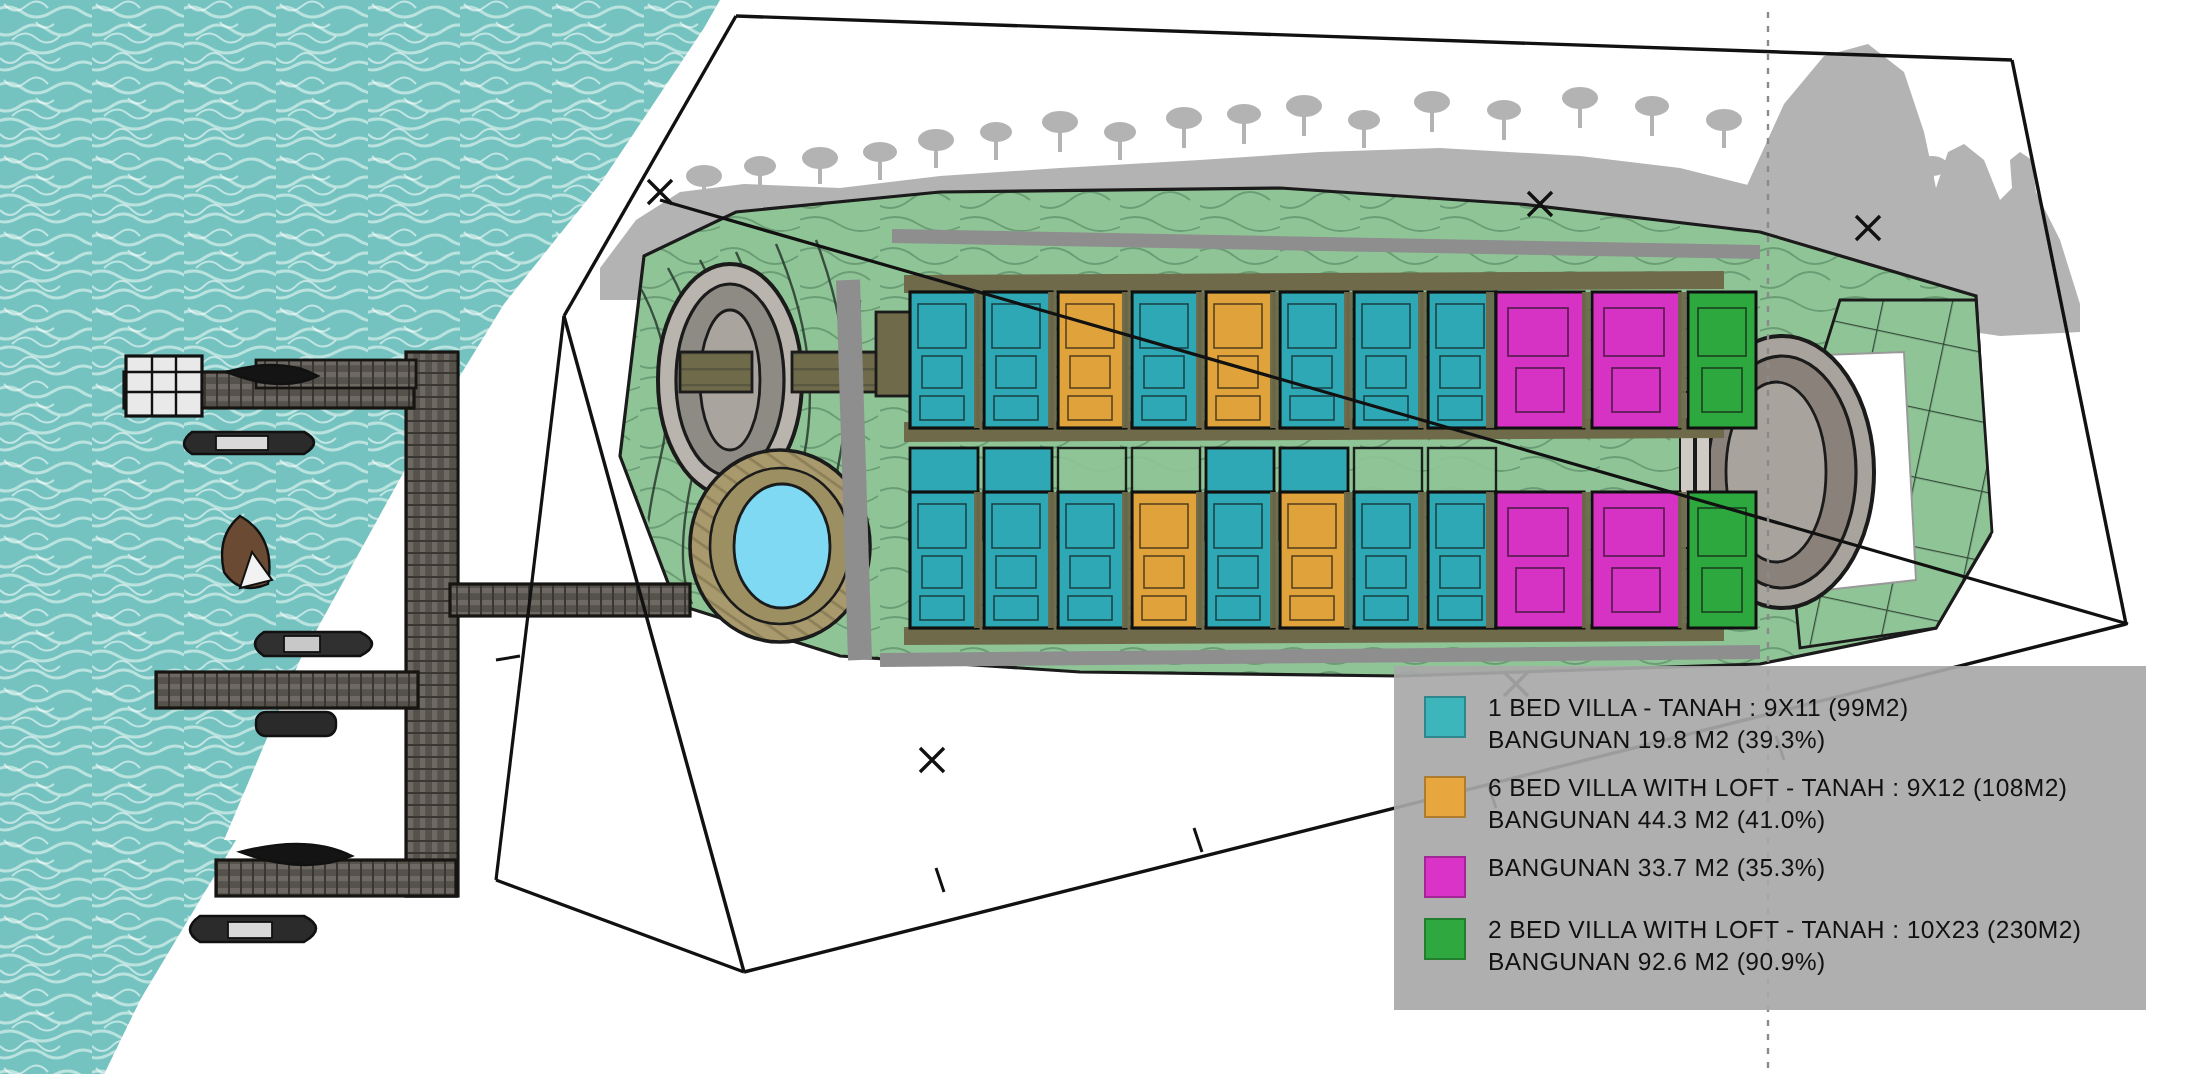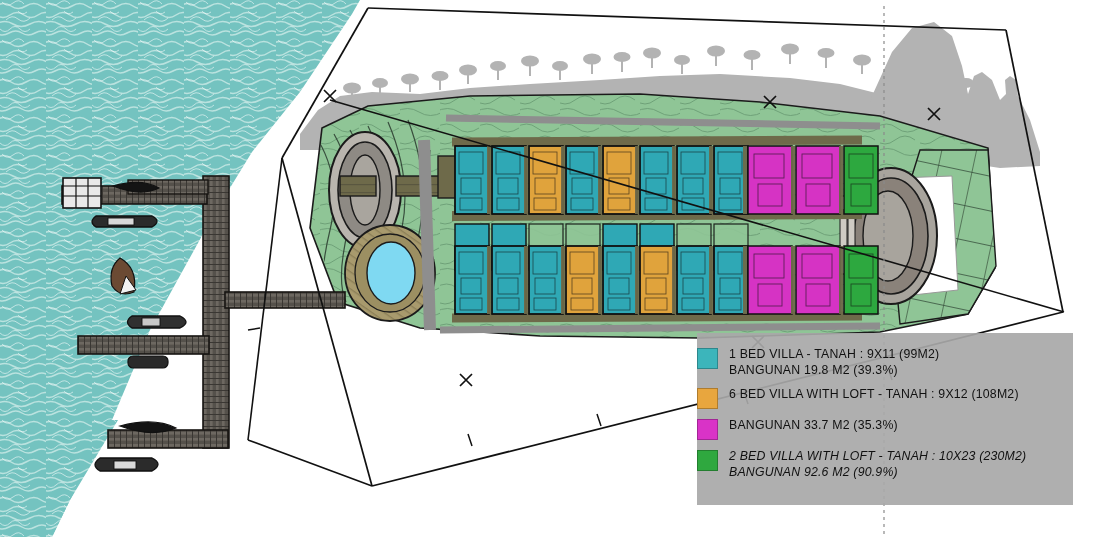--- a/index.html
+++ b/index.html
@@ -2,24 +2,24 @@
 <html><head>
 <meta charset="utf-8">
 <style>
   html,body{margin:0;padding:0;background:#ffffff;}
   body{width:1100px;height:537px;overflow:hidden;font-family:"Liberation Sans",sans-serif;}
   #stage{position:relative;width:1100px;height:537px;background:#ffffff;overflow:hidden;}
   #stage svg.layer{position:absolute;left:0;top:0;width:1100px;height:537px;}
   .legend-panel{
     position:absolute;left:697px;top:333px;width:376px;height:172px;
     background:rgba(168,168,168,0.92);
-    box-sizing:border-box;padding:14px 10px 10px 0;
+    box-sizing:border-box;padding:14px 10px 10px 15px;
   }
   .legend-row{display:flex;align-items:flex-start;margin-bottom:9px;}
-  .legend-row:last-child{margin-bottom:0;font-style:italic;}
+  .legend-row:last-child{margin-bottom:0;}
   .sw{width:19px;height:19px;flex:0 0 19px;margin-right:11px;margin-top:1px;border:1px solid rgba(0,0,0,0.25);}
   .legend-text{font-size:12.3px;line-height:15.5px;color:#111;letter-spacing:.2px;white-space:nowrap;}
   .legend-text .l2{display:block;}
 </style>
 </head>
 <body>
 
 <div id="stage">
 
   <svg class="layer" viewBox="0 0 1100 537" xmlns="http://www.w3.org/2000/svg">
@@ -545,20 +545,21 @@
       <div class="legend-text">
         <span>1  BED VILLA - TANAH : 9X11 (99M2)</span>
         <span class="l2">BANGUNAN 19.8 M2 (39.3%)</span>
       </div>
     </div>
 
     <div class="legend-row">
       <div class="sw" style="background:#e8a63e"></div>
       <div class="legend-text">
         <span>6 BED VILLA WITH LOFT - TANAH : 9X12 (108M2)</span>
+        <span class="l2">BANGUNAN 44.3 M2 (41.0%)</span>
       </div>
     </div>
 
     <div class="legend-row">
       <div class="sw" style="background:#d933c7"></div>
       <div class="legend-text">
         <span class="l2">BANGUNAN 33.7 M2 (35.3%)</span>
       </div>
     </div>
 

